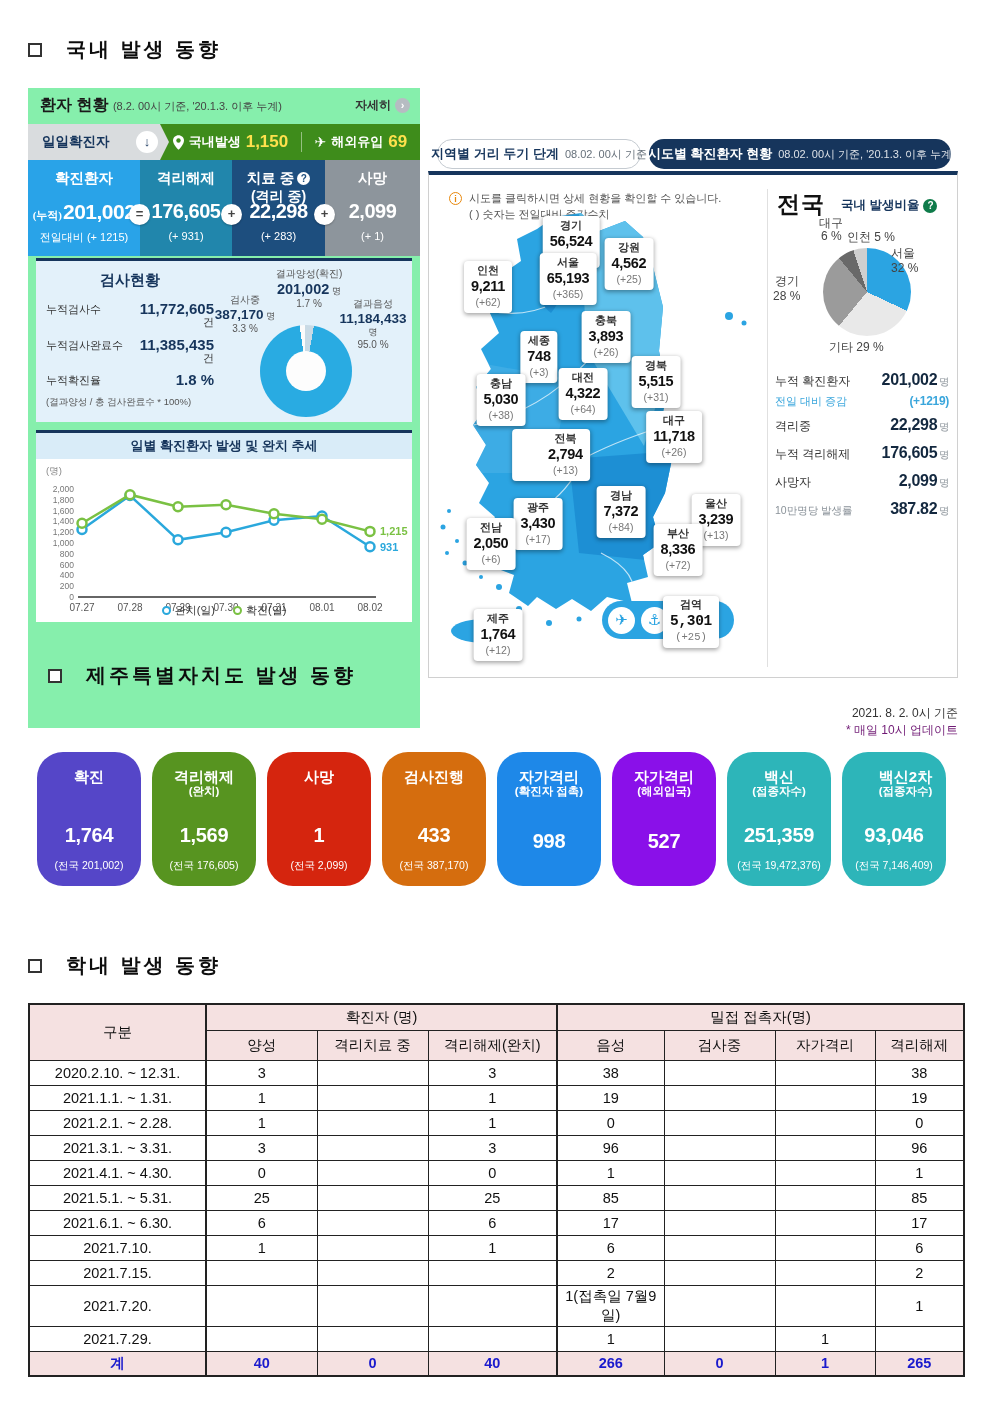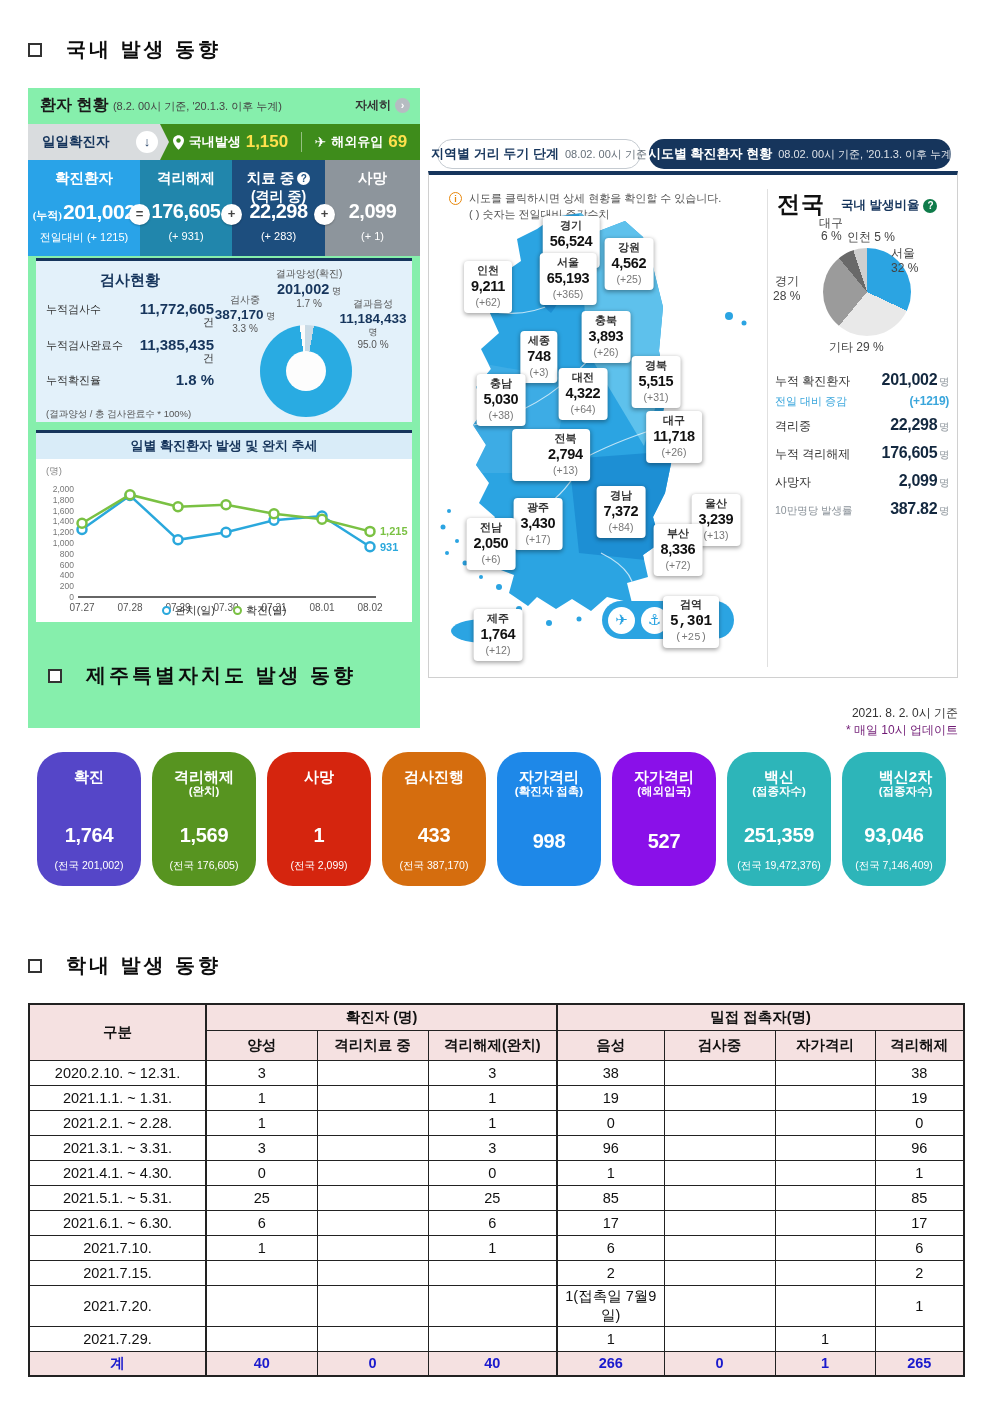--- a/index.html
+++ b/index.html
@@ -41,21 +41,21 @@
   .stat-delta { position:absolute; top:70px; width:100%; text-align:center; font-size:11px; }
   .stat-op { position:absolute; top:44px; width:21px; height:21px; background:#fff; border-radius:50%; color:#444; font-weight:bold; font-size:13px; line-height:20px; text-align:center; z-index:3; box-shadow:0 1px 2px rgba(0,0,0,.25); }
 
   .test-block { position:absolute; left:8px; top:170px; width:376px; height:164px; background:#e3f1fa; border-top:3px solid #16355c; }
   .tb-left { position:absolute; left:10px; top:6px; width:168px; }
   .tb-title { text-align:center; font-size:15px; font-weight:bold; color:#16355c; margin:4px 0 10px; }
   .tb-row { position:relative; margin-bottom:7px; }
   .tb-lbl { position:absolute; left:0; top:2px; font-size:11px; color:#333; }
   .tb-val { text-align:right; font-size:15px; font-weight:bold; color:#16355c; }
   .tb-unit { text-align:right; font-size:11px; color:#333; line-height:1.05; }
-  .tb-note { font-size:9.5px; color:#555; margin-top:20px; }
+  .tb-note { font-size:9.5px; color:#555; margin-top:8px; }
   .tb-right { position:absolute; left:180px; top:6px; width:192px; height:152px; font-size:10px; color:#555; }
   .donut { position:absolute; left:44px; top:58px; width:92px; height:92px; border-radius:50%; }
   .donut::after { content:''; position:absolute; left:26px; top:26px; width:40px; height:40px; background:#fdfdfd; border-radius:50%; }
   .dn-pos { position:absolute; left:28px; top:0px; width:130px; text-align:center; }
   .dn-test { position:absolute; left:-6px; top:26px; width:70px; text-align:center; }
   .dn-neg { position:absolute; left:118px; top:30px; width:78px; text-align:center; }
   .dn-val { font-size:13.5px; font-weight:bold; color:#16355c; }
   .dn-val.big { font-size:14.5px; }
   .dn-unit { font-size:9px; color:#555; font-weight:normal; }
 
@@ -109,21 +109,21 @@
   .jcard { width:104px; height:134px; border-radius:26px; color:#fff; text-align:center; position:relative; padding-top:16px; }
   .jc-title { font-size:15px; font-weight:bold; line-height:1.15; }
   .jc-sub { font-size:11.5px; font-weight:bold; line-height:1.2; }
   .jc-val { position:absolute; left:0; width:100%; top:72px; font-size:20px; font-weight:bold; letter-spacing:-0.3px; }
   .jc-val.center { top:78px; }
   .jc-foot { position:absolute; left:0; width:100%; bottom:13px; font-size:10.5px; }
 
   
   .school-table { position:absolute; left:28px; top:1003px; width:935px; border-collapse:collapse; table-layout:fixed; font-size:14.5px; color:#111; }
   .school-table th, .school-table td { border:1px solid #222; text-align:center; padding:1px 2px; }
-  .school-table thead th { background:#f5e1e1; font-weight:bold; }
+  .school-table thead th { background:#f5e1e1; font-weight:normal; }
   .school-table .hleft { border-left:2px solid #222; }
   .school-table tr.total td { background:#f5e1e1; color:#1a1acd; font-weight:bold; }
   .school-table { border:2px solid #222; }
   .th1 { height:26px; } .th2 { height:30px; }
   .school-table tbody td { height:25px; }
 </style>
 </head>
 <body>
 
 <div class="page">

